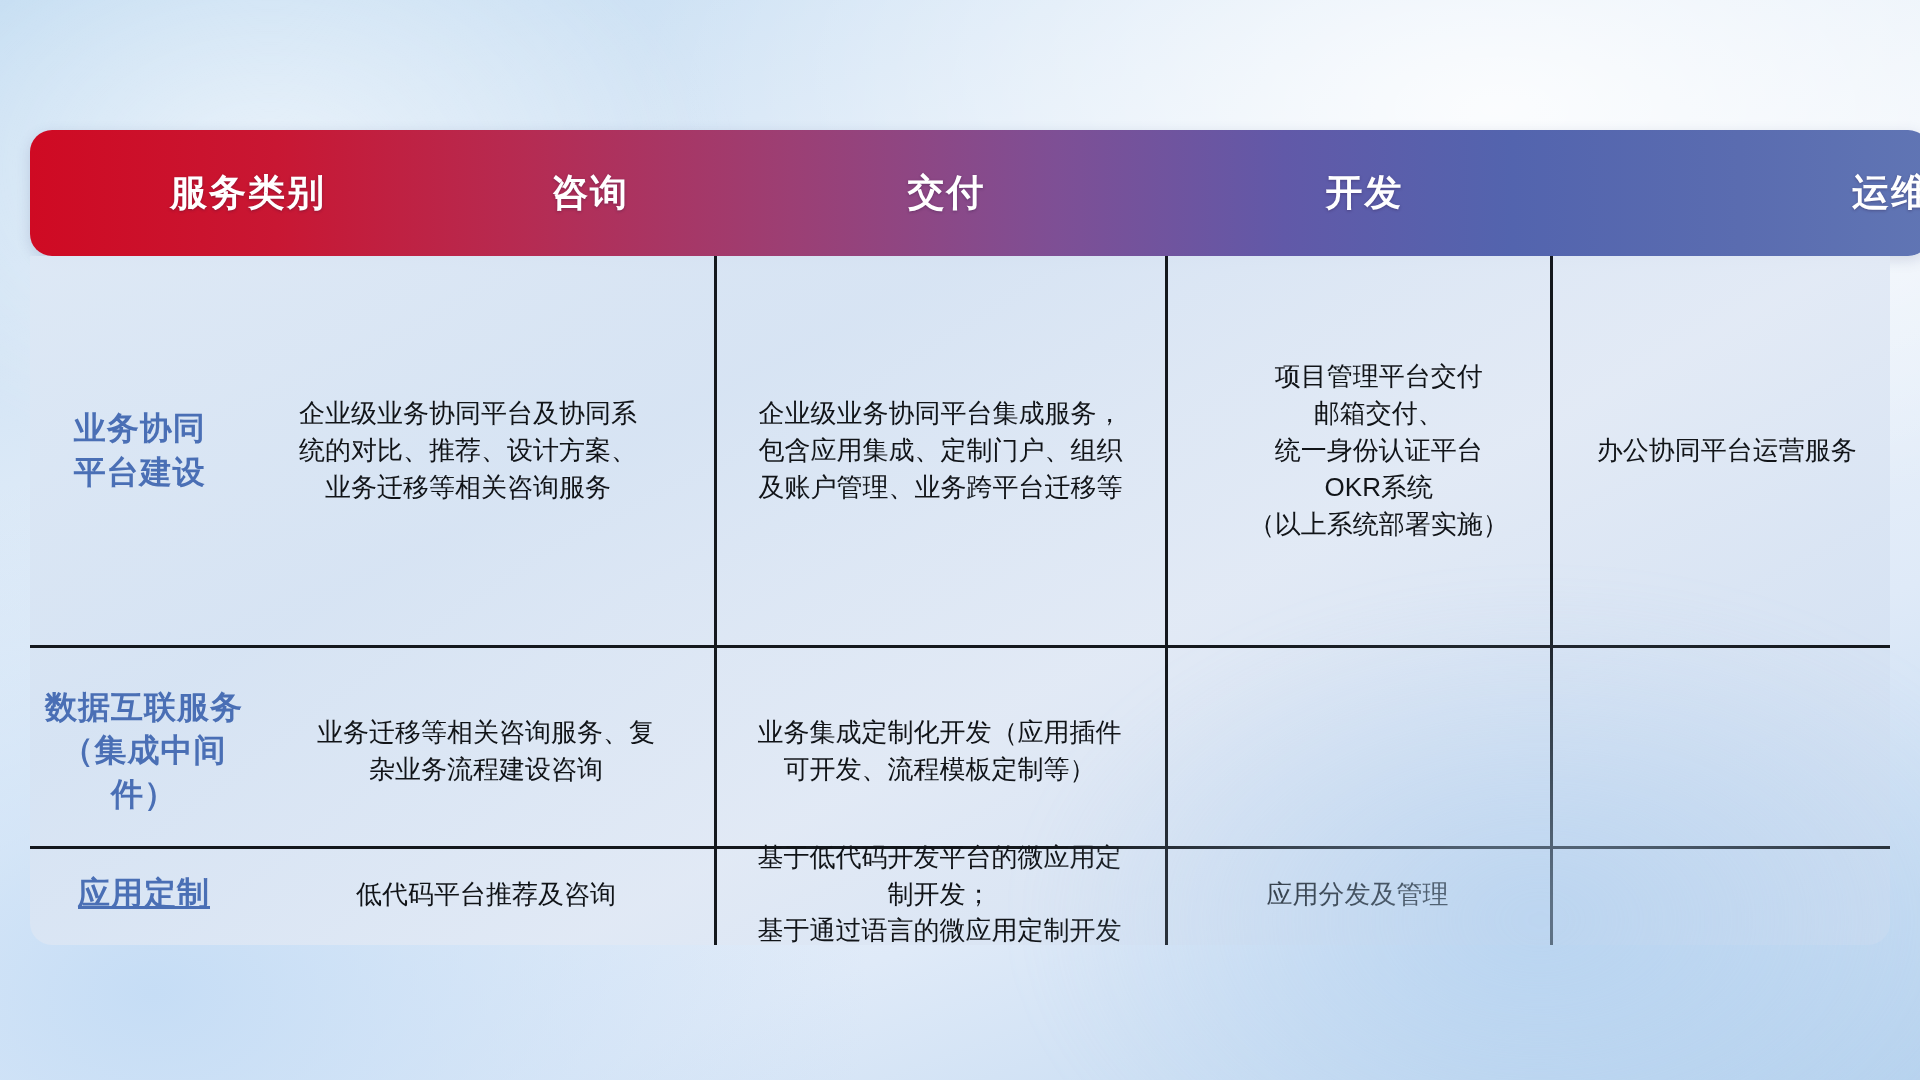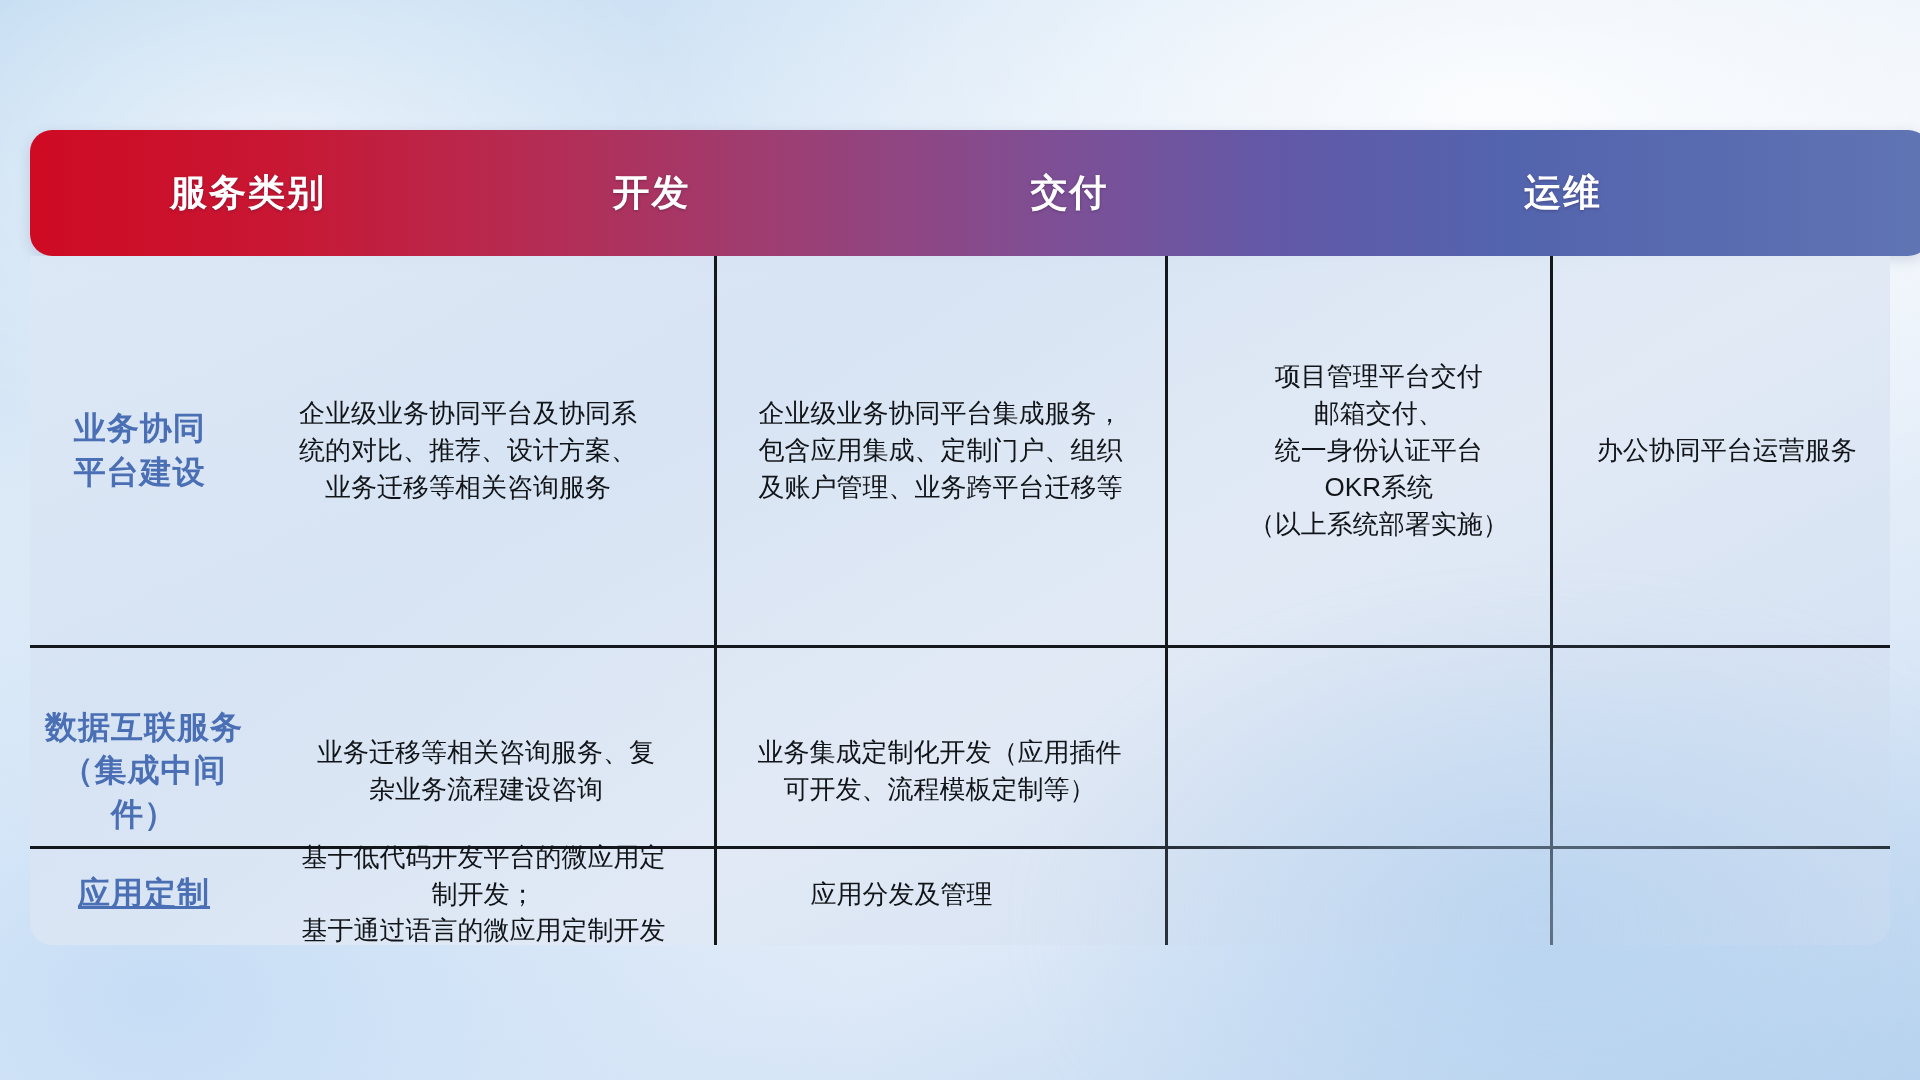--- a/index.html
+++ b/index.html
@@ -83,22 +83,23 @@
 </style>
 </head>
 <body>
 
 <div id="stage">
 
   <div class="table-wrap">
 
     <div class="thead">
       <div class="hcell" style="width:356px;">服务类别</div>
+      <div class="hcell" style="width:328px;">咨询</div>
+      <div class="hcell" style="width:385px;">交付</div>
       <div class="hcell" style="width:451px;">开发</div>
-      <div class="hcell" style="width:385px;">交付</div>
       <div class="hcell" style="width:340px;text-align:right;">运维</div>
     </div>
 
     <div class="tbody">
 
       <div class="vline" style="left:684px;height:689px;"></div>
       <div class="vline" style="left:1135px;height:689px;"></div>
       <div class="vline" style="left:1520px;height:689px;"></div>
 
       <div class="hline" style="top:389px;"></div>
@@ -114,33 +115,34 @@
 包含应用集成、定制门户、组织
 及账户管理、业务跨平台迁移等</div>
         <div class="tcell" style="width:385px;">项目管理平台交付
 邮箱交付、
 统一身份认证平台
 OKR系统
 （以上系统部署实施）</div>
         <div class="tcell" style="width:340px;">办公协同平台运营服务</div>
       </div>
 
-      <div class="trow" style="top:416px;height:198px;">
+      <div class="trow" style="top:396px;height:198px;">
         <div class="tcell label" style="width:228px;">数据互联服务
 （集成中间件）</div>
         <div class="tcell" style="width:456px;">业务迁移等相关咨询服务、复
 杂业务流程建设咨询</div>
         <div class="tcell" style="width:451px;">业务集成定制化开发（应用插件
 可开发、流程模板定制等）</div>
         <div class="tcell" style="width:385px;"></div>
         <div class="tcell" style="width:340px;"></div>
       </div>
 
       <div class="trow" style="top:593px;height:96px;">
         <div class="tcell label" style="width:228px;height:230px;margin-top:-70px;text-decoration:underline;">应用定制</div>
+        <div class="tcell" style="width:456px;height:230px;margin-top:-70px;">低代码平台推荐及咨询</div>
         <div class="tcell" style="width:451px;height:230px;margin-top:-70px;">基于低代码开发平台的微应用定
 制开发；
 基于通过语言的微应用定制开发</div>
         <div class="tcell" style="width:385px;height:230px;margin-top:-70px;">应用分发及管理</div>
         <div class="tcell" style="width:340px;height:230px;margin-top:-70px;"></div>
       </div>
 
     </div>
   </div>
 </div>

